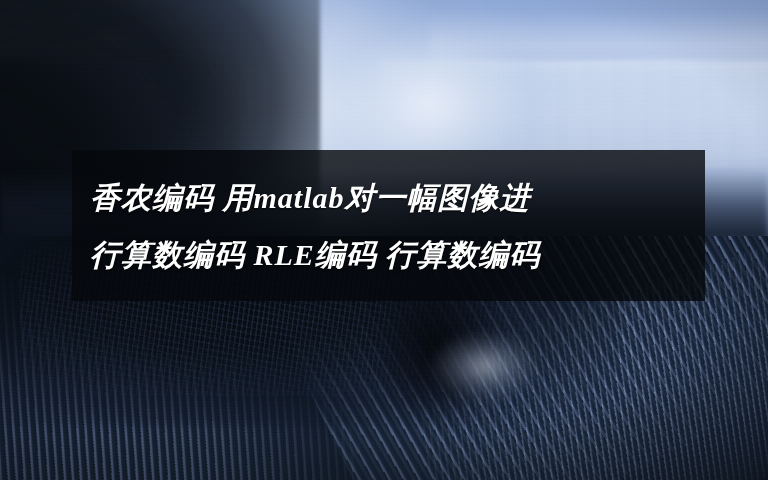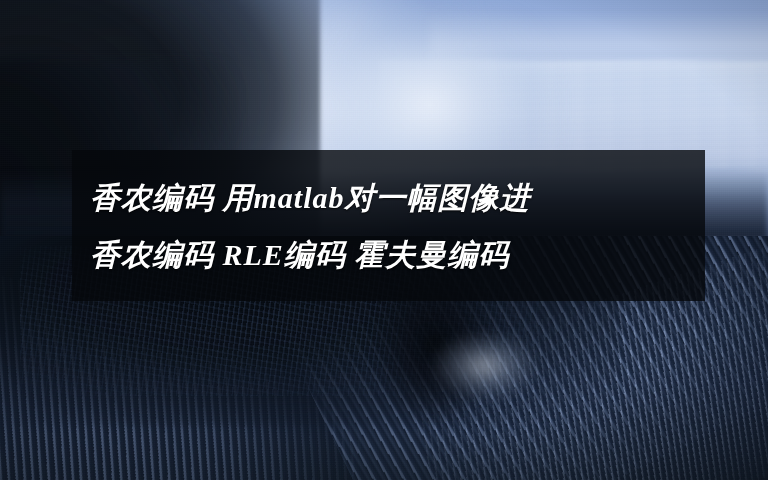--- a/index.html
+++ b/index.html
@@ -370,16 +370,16 @@
       <div class="crater-dark"></div>
       <div class="crater-steam"></div>
     </div>
 
     <div class="grain"></div>
     <div class="vignette"></div>
   </div>
 
   <div class="caption-band">
     <div class="caption-line">香农编码 用matlab对一幅图像进</div>
-    <div class="caption-line">香农编码 RLE编码 霍夫曼编码</div>
+    <div class="caption-line">行算数编码 RLE编码 行算数编码</div>
   </div>
 
 </div>
 
 </body></html>

